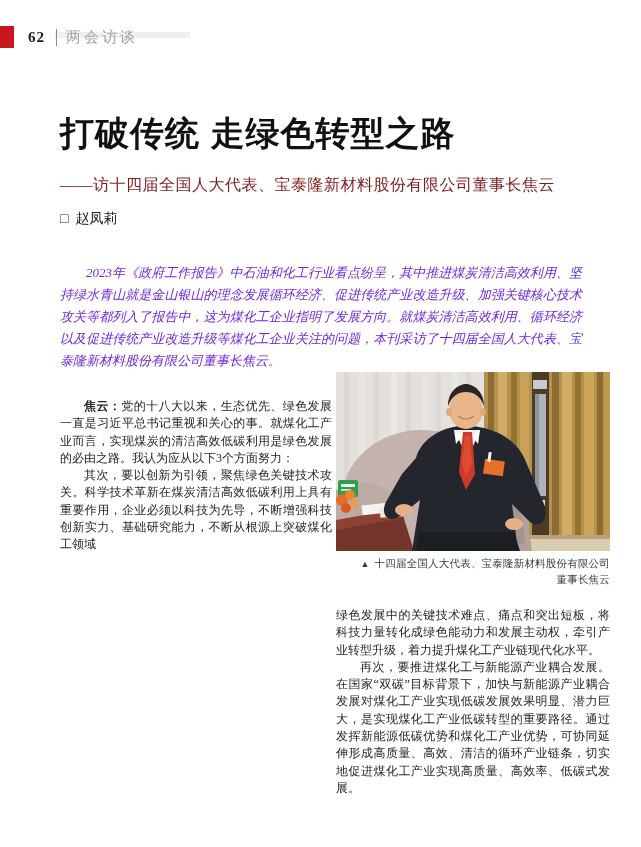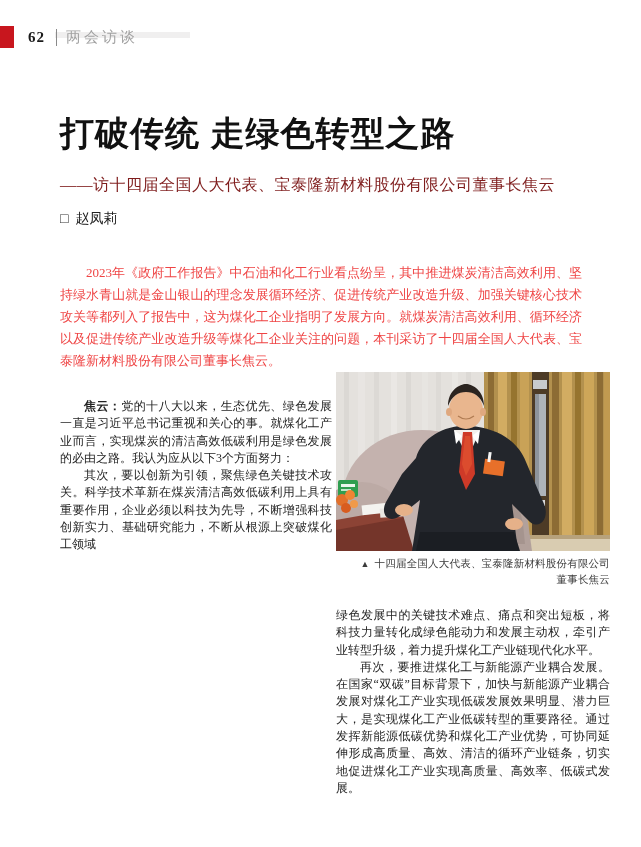--- a/index.html
+++ b/index.html
@@ -27,22 +27,22 @@
   .article-subtitle {
     position:absolute; left:60px; top:175px; width:540px;
     font-size:16px; color:#7f1d1d; letter-spacing:0.5px;
   }
   .byline { position:absolute; left:60px; top:210px; font-size:14px; color:#222; }
   .byline .marker { margin-right:7px; color:#333; }
 
   
   .lead {
     position:absolute; left:60px; top:262px; width:522px;
-    font-size:13px; line-height:22px; color:#ef4444;
-    text-indent:2em; text-align:justify; 
+    font-size:13px; line-height:22px; color:#6d28d9;
+    text-indent:2em; text-align:justify; font-style:italic;
   }
 
   
   .col { position:absolute; top:372px; font-size:12px; line-height:17.3px; color:#242424; text-align:justify; }
   .col-left  { left:60px;  width:272px; }
   .col-right { left:336px; width:274px; }
   .col p { text-indent:2em; }
   .col p.no-indent { text-indent:0; }
   .speaker { font-family:"Liberation Sans","DejaVu Sans",sans-serif; font-weight:700; font-style:normal; }
   .question-text { font-style:italic; }

